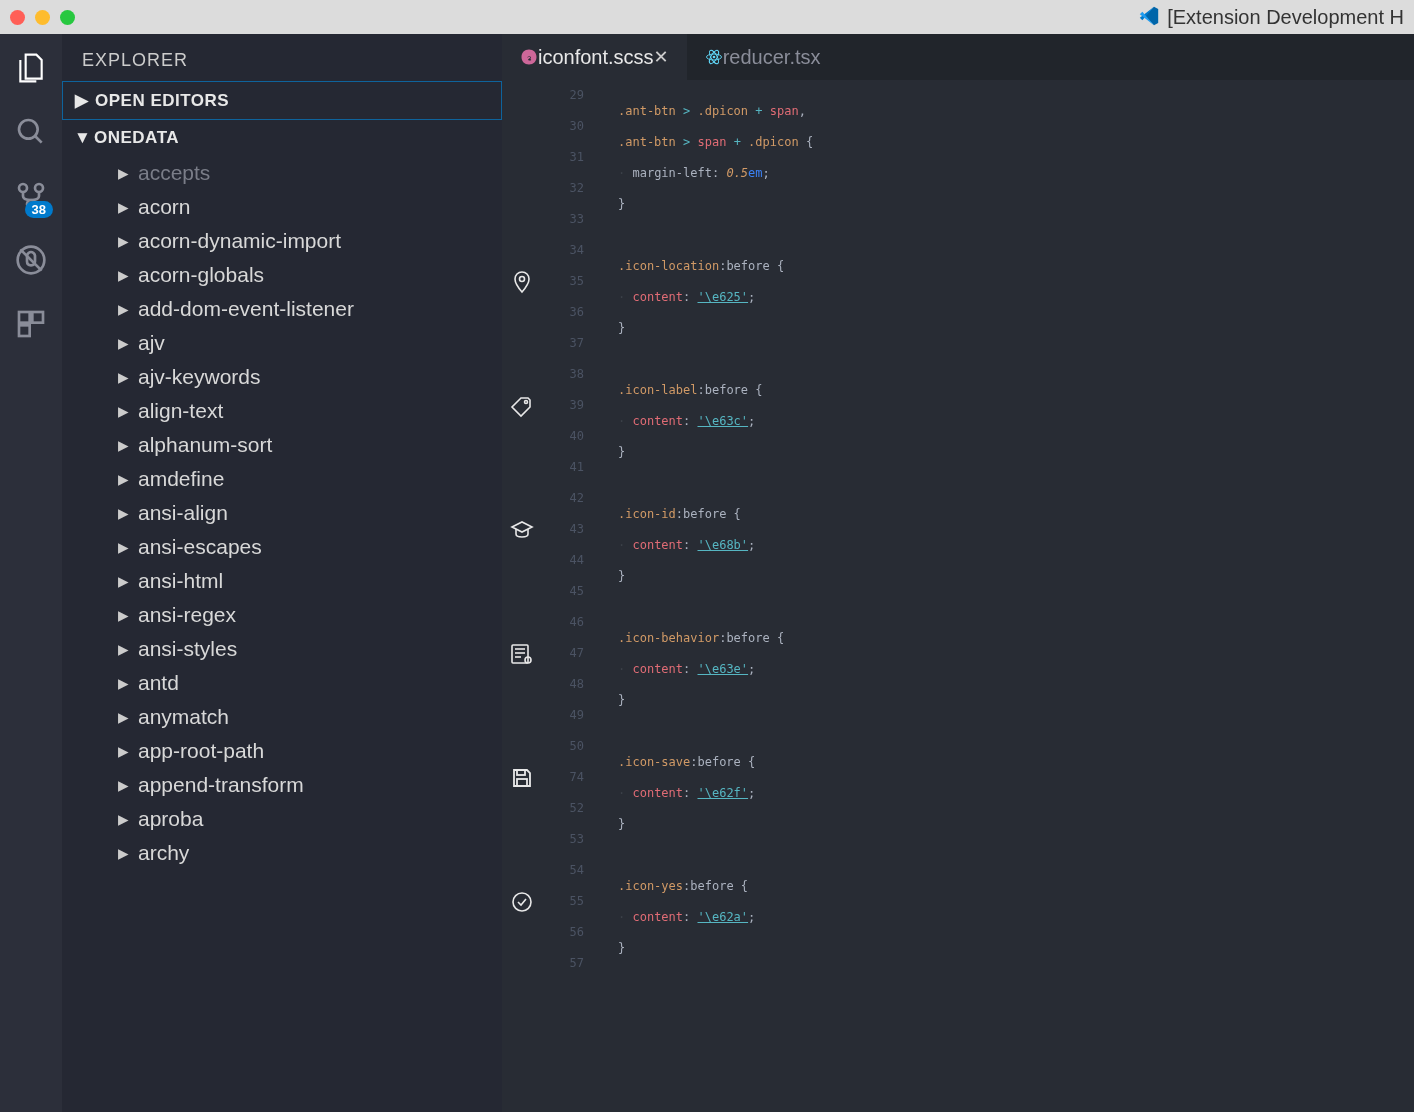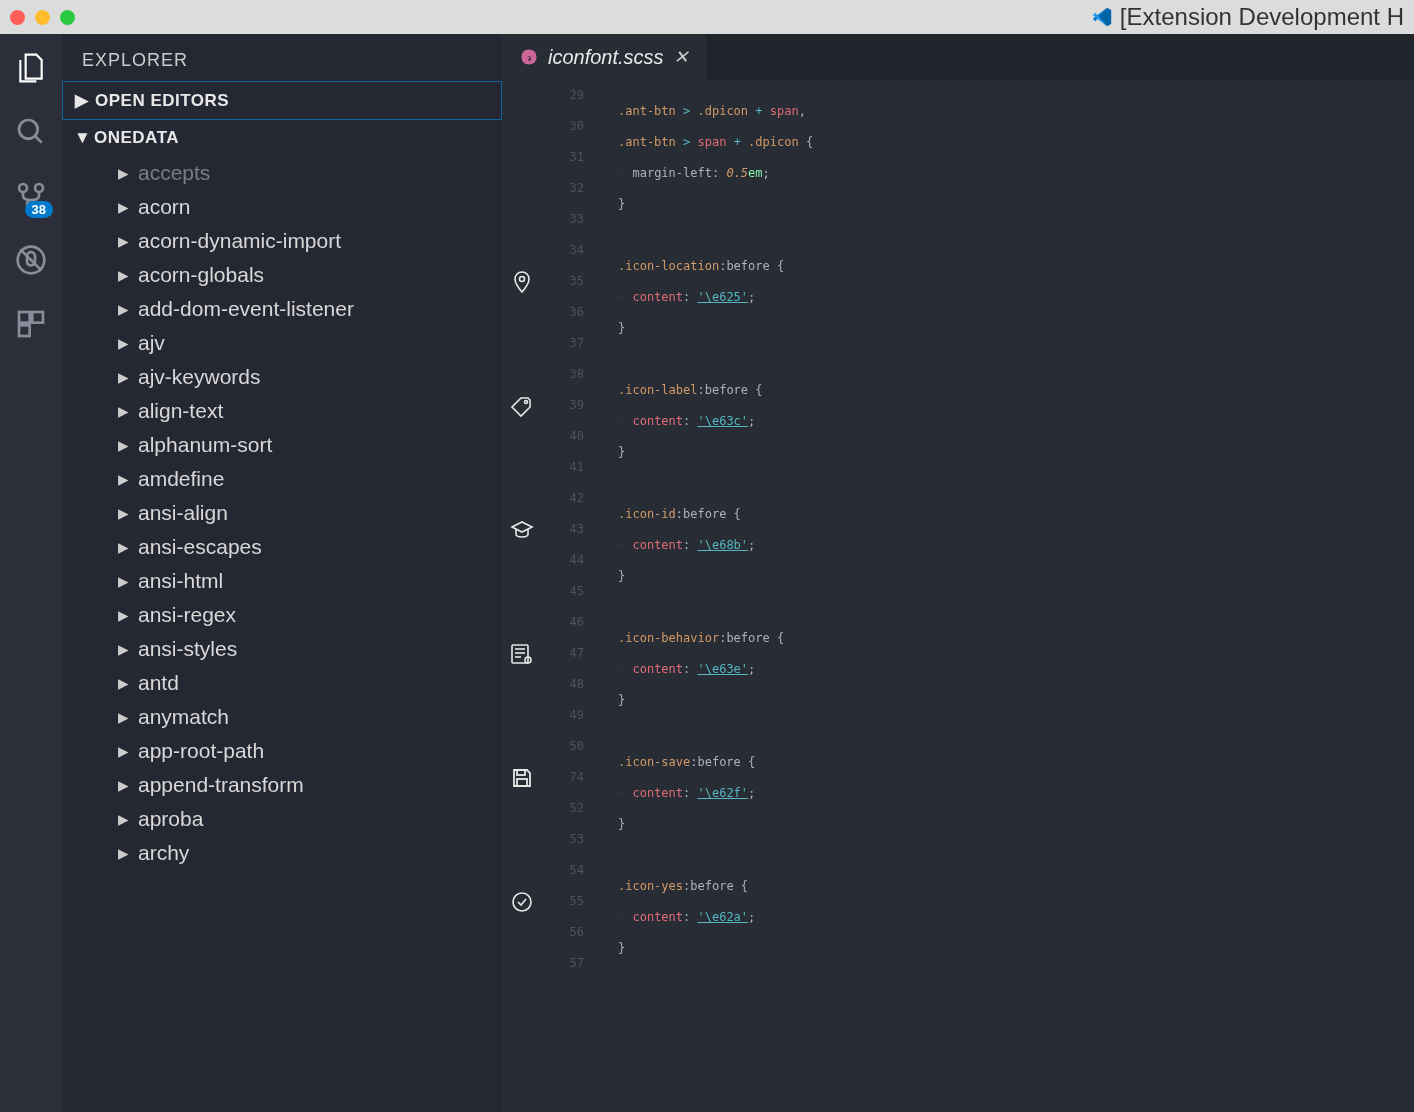--- a/index.html
+++ b/index.html
@@ -4,53 +4,53 @@
 <style>
   * { margin:0; padding:0; box-sizing:border-box; }
   body { font-family: -apple-system, "Segoe UI", sans-serif; background:#1e1e1e; color:#ccc; overflow:hidden; width:1414px; height:1112px; }
   .window { width:100%; height:100%; display:flex; flex-direction:column; }
   .titlebar { height:34px; background:#dcdcdc; display:flex; align-items:center; padding:0 10px; }
   .traffic { display:flex; gap:10px; }
   .dot { width:15px; height:15px; border-radius:50%; }
   .dot.close { background:#ff5f57; }
   .dot.min   { background:#febc2e; }
   .dot.max   { background:#28c840; }
-  .title-right { margin-left:auto; display:flex; align-items:center; gap:8px; color:#333; font-size:24px; white-space:nowrap; }
+  .title-right { margin-left:auto; display:flex; gap:8px; color:#333; font-size:20px; white-space:nowrap; }
   .vscode-logo { width:20px; height:20px; }
   .body { flex:1; display:flex; background:#1e1e1e; min-height:0; }
   .activitybar { width:62px; background:#2c2f3a; display:flex; flex-direction:column; align-items:center; padding-top:16px; gap:28px; }
   .activitybar .act { width:36px; height:36px; display:flex; align-items:center; justify-content:center; color:#8a8d99; position:relative; cursor:pointer; }
   .activitybar .act.active { color:#fff; }
   .badge { position:absolute; bottom:-4px; right:-4px; background:#007acc; color:#fff; border-radius:12px; font-size:13px; padding:1px 7px; font-weight:600; }
   .sidebar { width:440px; background:#252833; display:flex; flex-direction:column; }
   .sidebar-title { padding:16px 20px 10px; color:#ccc; font-size:18px; letter-spacing:1px; }
   .section { padding:8px 12px; border:1px solid #0e639c; color:#e8e8e8; font-size:17px; font-weight:700; letter-spacing:0.5px; display:flex; align-items:center; gap:8px; cursor:pointer; }
   .section2 { padding:8px 12px; color:#e8e8e8; font-size:17px; font-weight:700; letter-spacing:0.5px; display:flex; align-items:center; gap:8px; cursor:pointer; }
   .chev { width:12px; display:inline-block; text-align:center; }
   .tree { flex:1; overflow:hidden; }
   .tree-item { display:flex; align-items:center; gap:10px; padding:5px 0 5px 56px; color:#d8d8d8; font-size:21px; cursor:pointer; }
   .tree-item.dim { color:#7a7d88; }
   .caret { width:10px; color:#ccc; }
   .editor { flex:1; display:flex; flex-direction:column; background:#282c34; min-width:0; }
   .tabs { height:46px; display:flex; background:#21252b; align-items:stretch; }
-  .tab { display:flex; align-items:center; gap:10px; padding:0 18px; color:#8a8d99; font-size:20px; cursor:pointer;font-style:italic; }
+  .tab { display:flex; align-items:center; padding:0 18px; color:#8a8d99; font-size:20px; cursor:pointer; }
   .tab.active { background:#282c34; color:#e8e8e8; }
   .tab-close { color:#ccc; font-size:18px; }
   .code { flex:1; display:flex; font-family: Menlo, Consolas, monospace; font-size:12px; line-height:31px; }
   .gutter-icons { width:40px; background:#282c34; position:relative; }
   .gutter-icons .gi { position:absolute; left:8px; width:24px; height:24px; color:#e8e8e8; }
   .linenos { width:56px; text-align:right; padding-right:14px; color:#4b5363; background:#282c34; }
   .codelines { flex:1; padding-left:20px; color:#abb2bf; white-space:pre;margin-top:16px; }
   .tok-sel { color:#d19a66; }
   .tok-op  { color:#56b6c2; }
   .tok-tag { color:#e06c75; }
   .tok-brace{ color:#abb2bf; }
   .tok-prop{ color:#abb2bf; }
   .tok-num { color:#d19a66;font-style:italic; }
-  .tok-unit{ color:#86efac; }
+  .tok-unit{ color:#3b82f6; }
   .tok-str { color:#56b6c2;text-decoration:underline; }
   .tok-pseudo{color:#abb2bf;}
   .indent-guide{color:#3b4048;}
   svg { display:block; }
 </style>
 </head>
 <body>
 
 <div class="window">
   <div class="titlebar">
@@ -207,20 +207,31 @@
     </div>
 
     <div class="editor">
       <div class="tabs" id="tabs">
           <div class="tab active">
             <svg width="18" height="18" viewBox="0 0 24 24">
               <path fill="#cd6799" d="M12 2C6 2 2 6 2 12s4 10 10 10 10-4 10-10S18 2 12 2zm3 14c-1 1-3 1-4 0-.5-.5 0-1 .5-1.5 1-.8 2-1 2-2 0-1-2-1-3 0-.5.5-1 0-.5-.5 1-1 3-1.5 4-.5 1 1 .5 2-.5 3 .5 0 1 .5 1.5 1.5z"></path>
             </svg>
             <span>iconfont.scss</span>
             <span class="tab-close">✕</span>
+          </div>
+          <div class="tab">
+            <svg width="18" height="18" viewBox="0 0 24 24">
+              <g fill="none" stroke="#61dafb" stroke-width="1.2">
+                <ellipse cx="12" cy="12" rx="10" ry="4"></ellipse>
+                <ellipse cx="12" cy="12" rx="10" ry="4" transform="rotate(60 12 12)"></ellipse>
+                <ellipse cx="12" cy="12" rx="10" ry="4" transform="rotate(-60 12 12)"></ellipse>
+              </g>
+              <circle cx="12" cy="12" r="1.8" fill="#61dafb"></circle>
+            </svg>
+            <span>reducer.tsx</span>
           </div>
         </div>
       <div class="code">
         <div class="gutter-icons" id="gicons">
             <div class="gi" style="top: 190px;">
               <svg viewBox="0 0 24 24" fill="none" stroke="#e8e8e8" stroke-width="1.6">
                 <path d="M12 2C8 2 5 5 5 9c0 5 7 13 7 13s7-8 7-13c0-4-3-7-7-7z"></path>
                 <circle cx="12" cy="9" r="2.5"></circle>
               </svg>
             </div>

